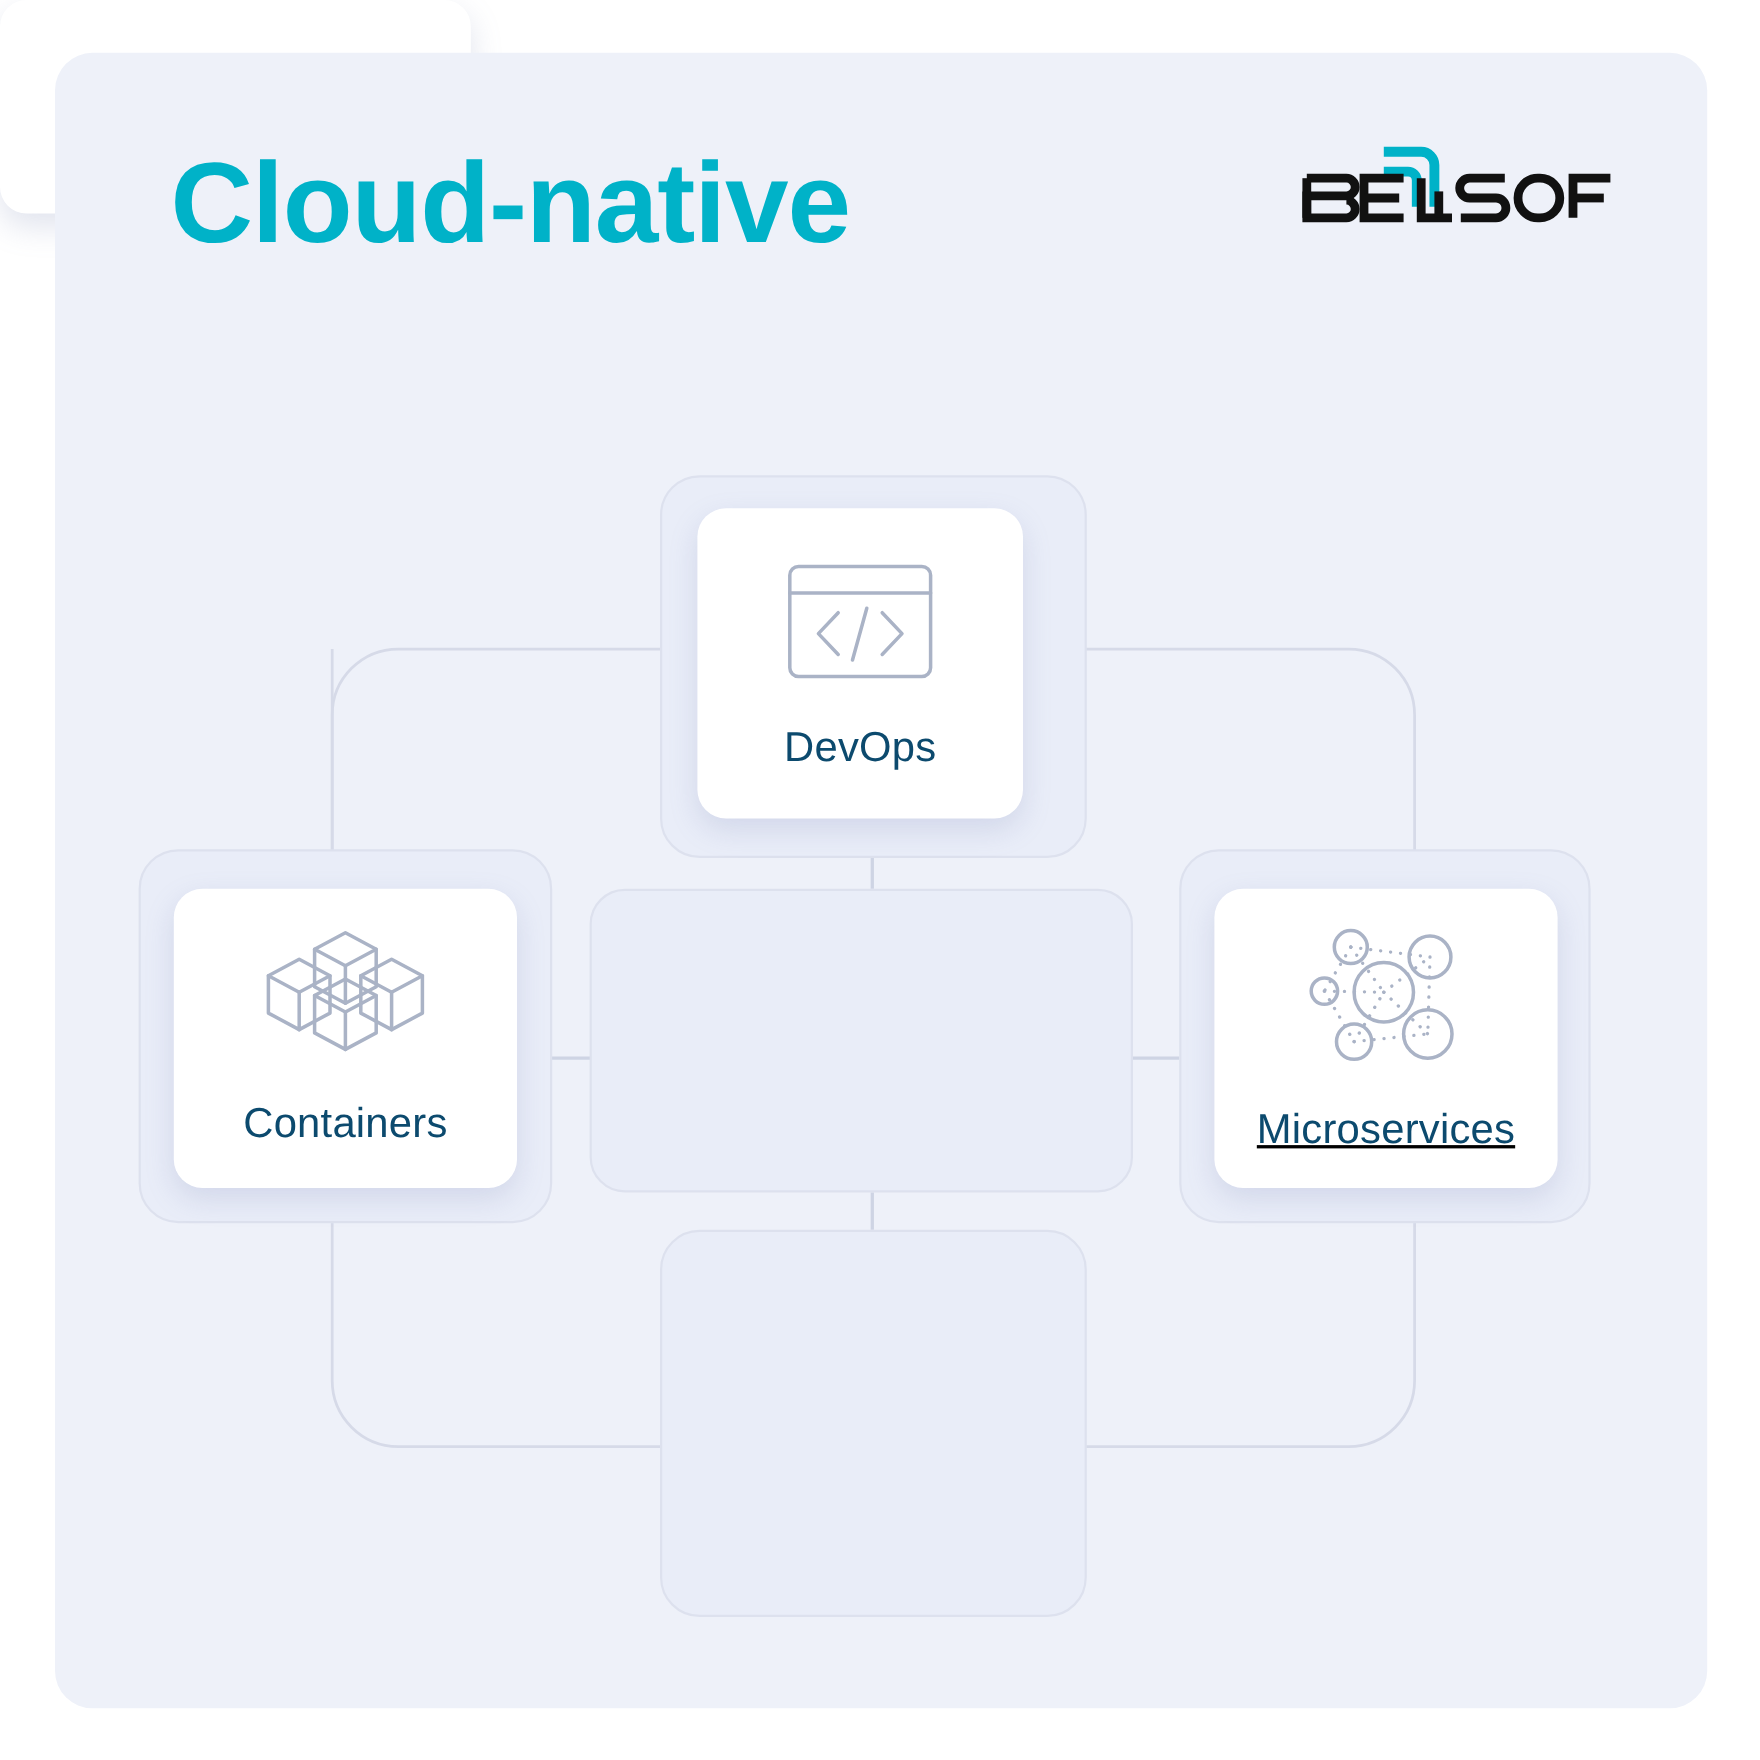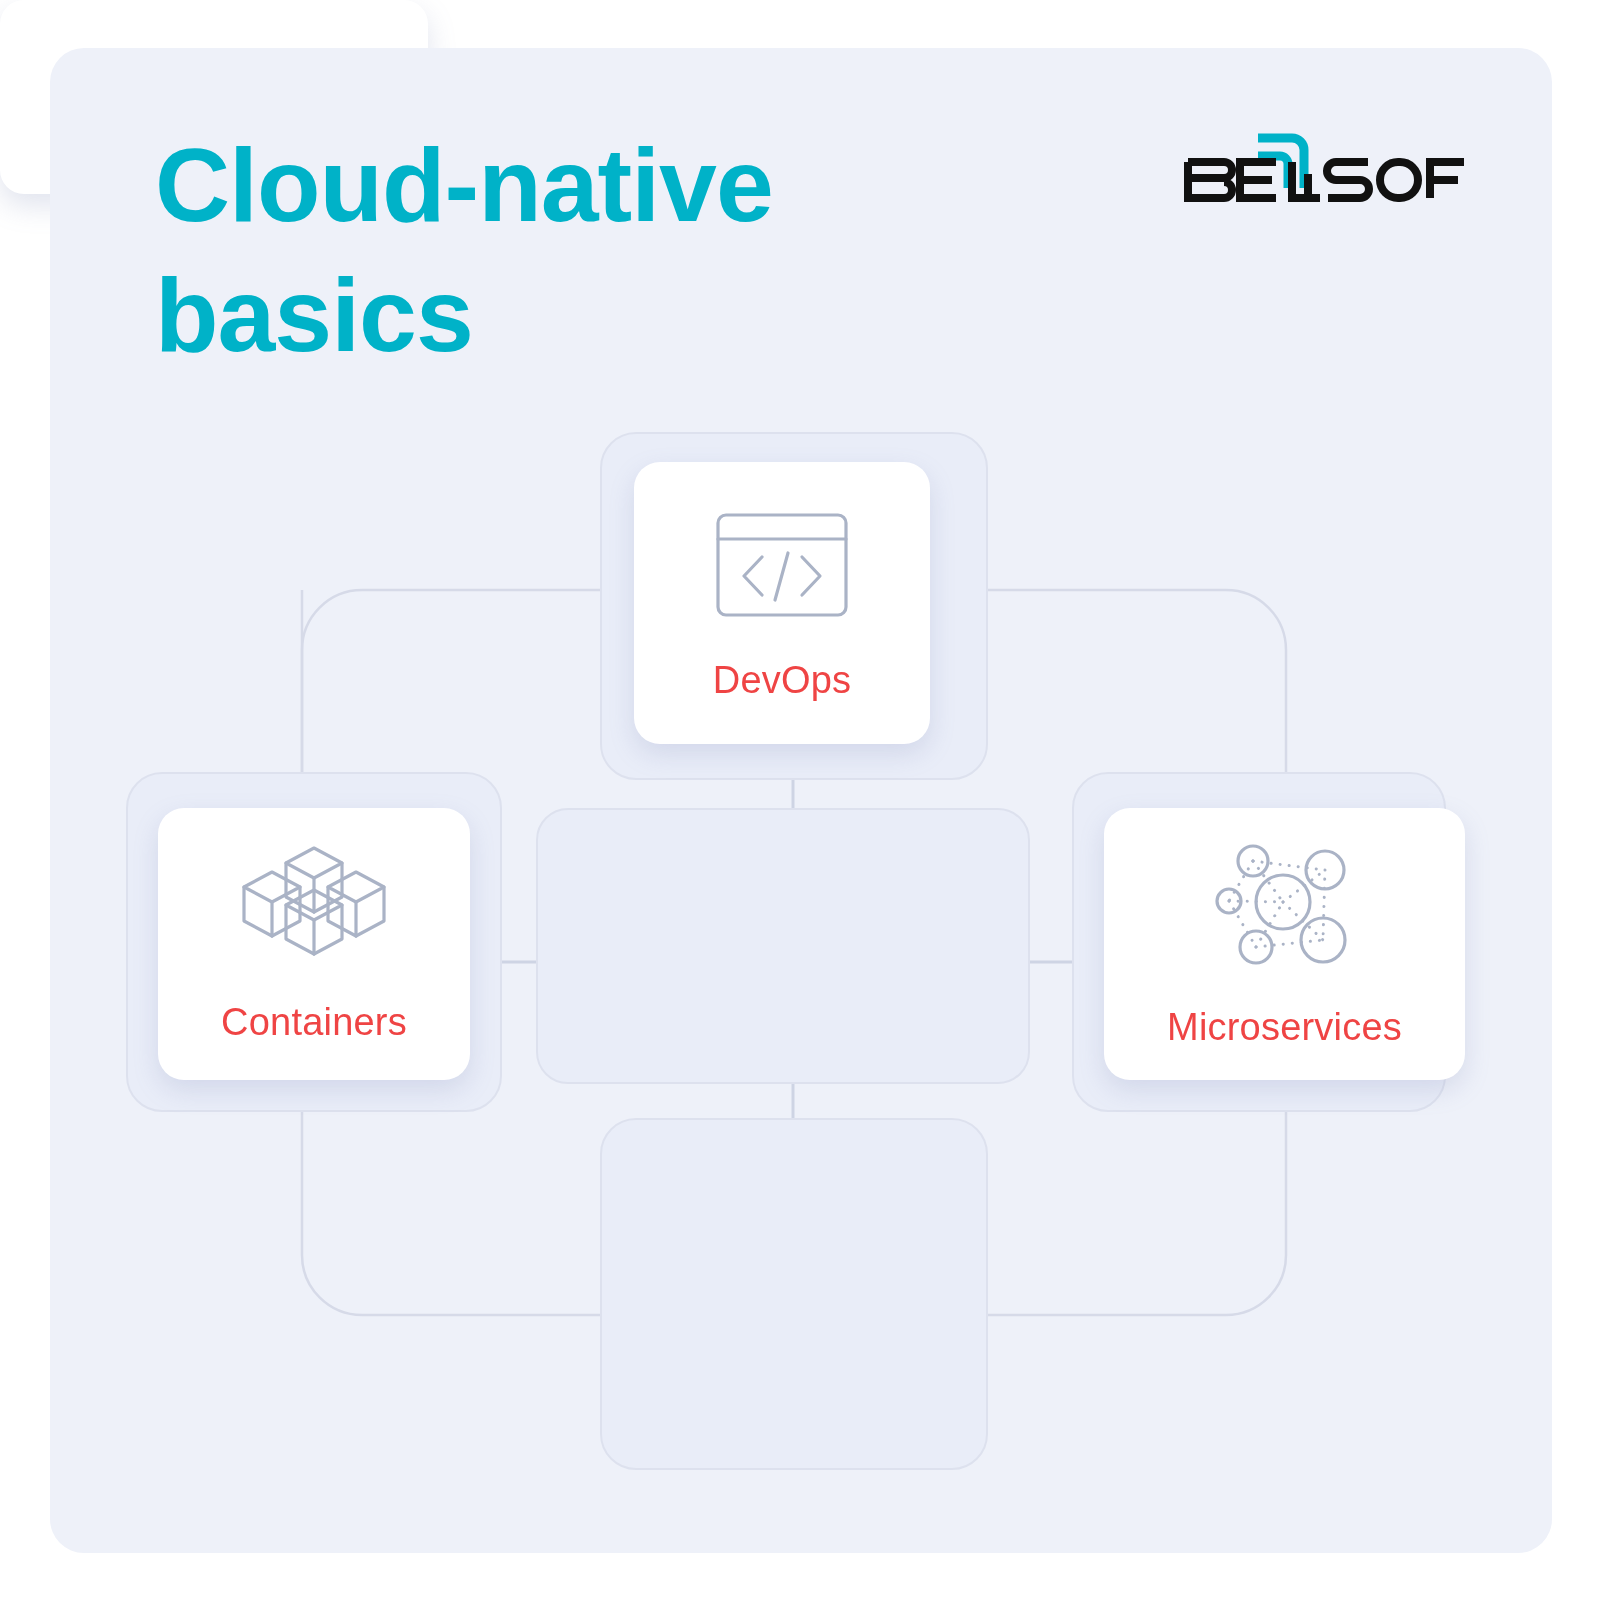--- a/index.html
+++ b/index.html
@@ -93,21 +93,21 @@
 
   .card .icon-wrap {
     display: flex;
     align-items: center;
     justify-content: center;
     margin-bottom: 34px;
   }
 
   .card .card-label {
     font-size: 38px;
-    color: #ef4444;
+    color: #0c4a6e;
     font-family: "Liberation Sans", sans-serif;
     letter-spacing: 0.2px;
     white-space: nowrap;
   }
 
   
   #card-center {
     background: #ffffff;
     border-radius: 24px;
     box-shadow: 0 12px 28px rgba(120,132,178,0.22);
@@ -126,21 +126,21 @@
   }
 
   
   #frame-devops       { left: 600px;  top: 432px;  width: 388px;  height: 348px; }
   #card-devops        { left: 634px;  top: 462px;  width: 296px;  height: 282px; }
 
   #frame-containers   { left: 126px;  top: 772px;  width: 376px;  height: 340px; }
   #card-containers    { left: 158px;  top: 808px;  width: 312px;  height: 272px; }
 
   #frame-microservices{ left: 1072px; top: 772px;  width: 374px;  height: 340px; }
-  #card-microservices { left: 1104px; top: 808px;  width: 361px;  height: 272px; }
+  #card-microservices { left: 1104px; top: 808px;  width: 312px;  height: 272px; text-decoration: underline; }
 
   #frame-cicd         { left: 600px;  top: 1118px; width: 388px;  height: 352px; }
   #card-cicd          { left: 634px;  top: 1146px; width: 296px;  height: 282px; }
 
   #frame-center       { left: 536px;  top: 808px;  width: 494px;  height: 276px; }
   #card-center        { left: 570px;  top: 840px;  width: 428px;  height: 194px; }
 
   .icon-line {
     fill: none;
     stroke: #aab3c6;
@@ -188,21 +188,20 @@
       <line x1="1030" y1="962" x2="1072" y2="962" stroke="#ced4e4" stroke-width="3"></line>
 
       <line x1="793" y1="780" x2="793" y2="808" stroke="#ced4e4" stroke-width="3"></line>
 
       <line x1="793" y1="1084" x2="793" y2="1118" stroke="#ced4e4" stroke-width="3"></line>
     </svg>
   </div>
 
   <div id="title">
     <span class="ln">Cloud-native</span>
-    <span class="ln">basics</span>
   </div>
 
   <div id="logo">
     <svg viewBox="0 0 290 80" xmlns="http://www.w3.org/2000/svg" aria-label="BELLSOFT">
 
       <g fill="none" stroke="#00b2c8" stroke-width="9">
         <path d="M 78 8 L 112 8 A 12 12 0 0 1 124 20 L 124 58"></path>
         <path d="M 78 26 L 100 26 A 8 8 0 0 1 108 34 L 108 58"></path>
       </g>
 

